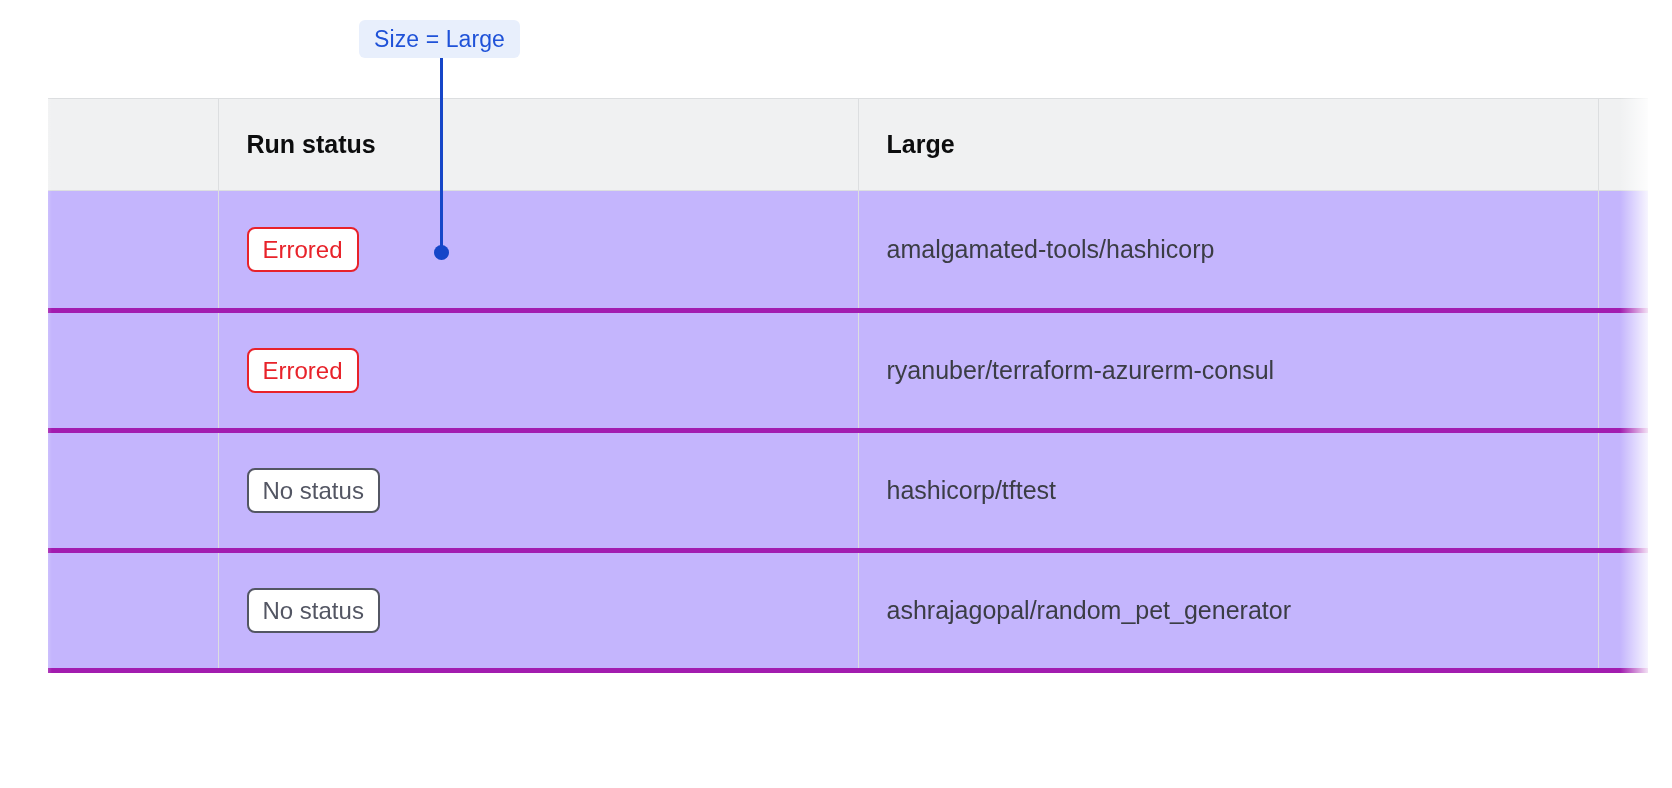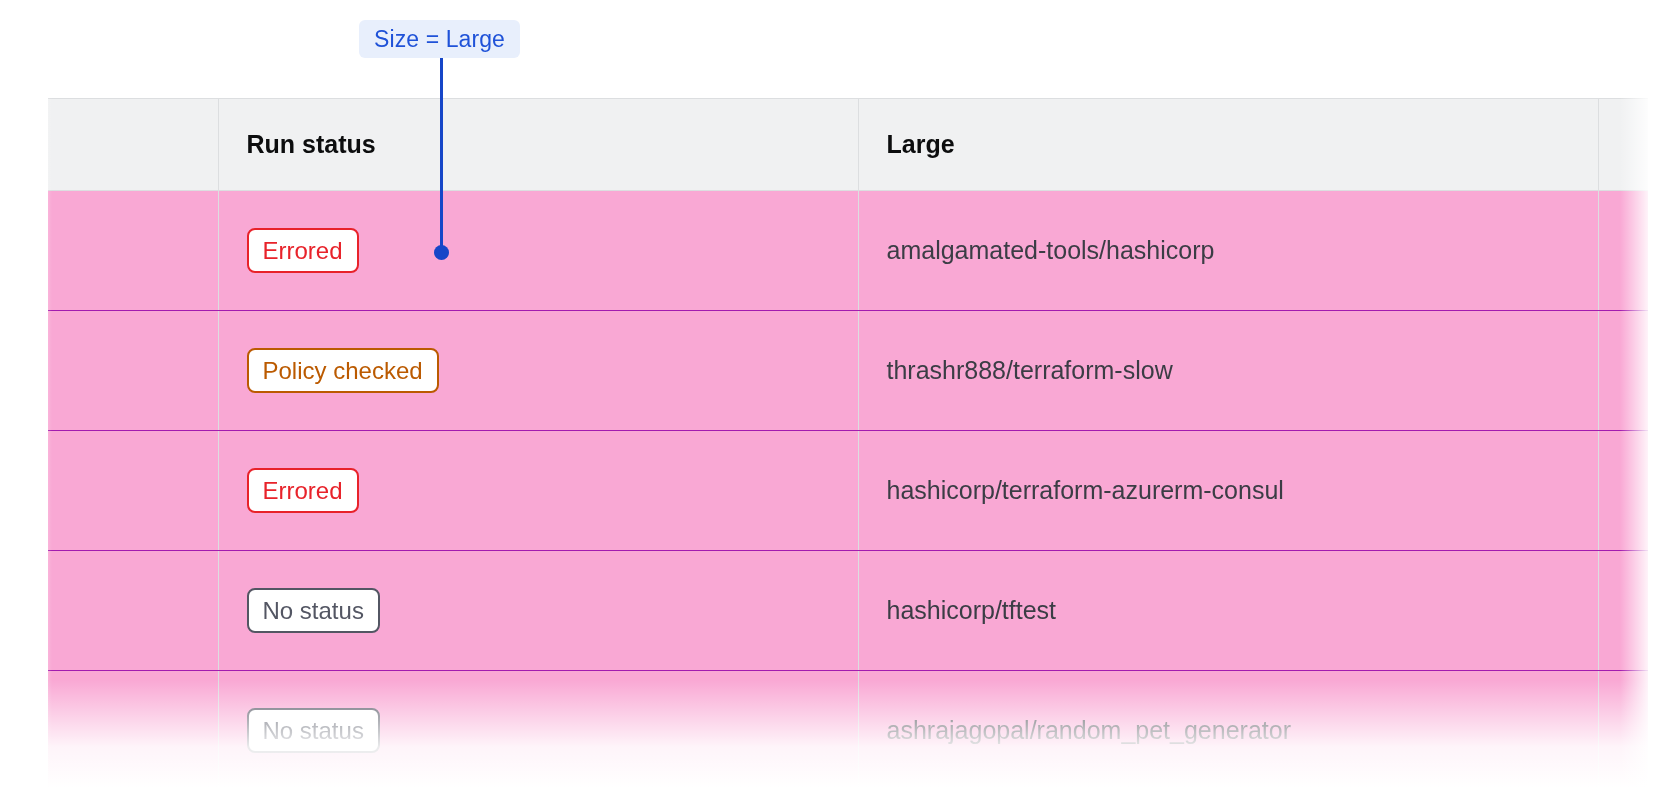--- a/index.html
+++ b/index.html
@@ -98,26 +98,26 @@
     vertical-align: middle;
     margin-top: 13px;
   }
   .table thead th.th-sel { padding-left: 0; }
   .table thead th.divider,
   .table tbody td.divider { border-left: 1px solid #dcdee0; }
 
   .table tbody td {
     height: 120px;
     padding: 0 0 0 28px;
-    border-bottom: 1px solid #a21caf;
+    border-bottom: 5px solid #a21caf;
     font-size: 25px;
     color: #3b3d45;
     box-sizing: border-box;
     vertical-align: middle;
-    background: #f9a8d4;
+    background: #c4b5fd;
   }
   .table tbody td.td-sel { padding-left: 0; }
 
   .badge {
     display: inline-flex;
     align-items: center;
     justify-content: center;
     height: 45px;
     padding: 0 14px;
     border: 2px solid currentColor;
@@ -182,35 +182,27 @@
 
         <tr>
           <td class="td-sel"></td>
           <td class="divider">
             <span class="badge errored">Errored</span>
           </td>
           <td class="divider">amalgamated-tools/hashicorp</td>
           <td class="divider"></td>
         </tr>
 
-        <tr>
-          <td class="td-sel"></td>
-          <td class="divider">
-            <span class="badge policy-checked">Policy checked</span>
-          </td>
-          <td class="divider">thrashr888/terraform-slow</td>
-          <td class="divider"></td>
-        </tr>
 
         <tr>
           <td class="td-sel"></td>
           <td class="divider">
             <span class="badge errored">Errored</span>
           </td>
-          <td class="divider">hashicorp/terraform-azurerm-consul</td>
+          <td class="divider">ryanuber/terraform-azurerm-consul</td>
           <td class="divider"></td>
         </tr>
 
         <tr>
           <td class="td-sel"></td>
           <td class="divider">
             <span class="badge no-status">No status</span>
           </td>
           <td class="divider">hashicorp/tftest</td>
           <td class="divider"></td>

